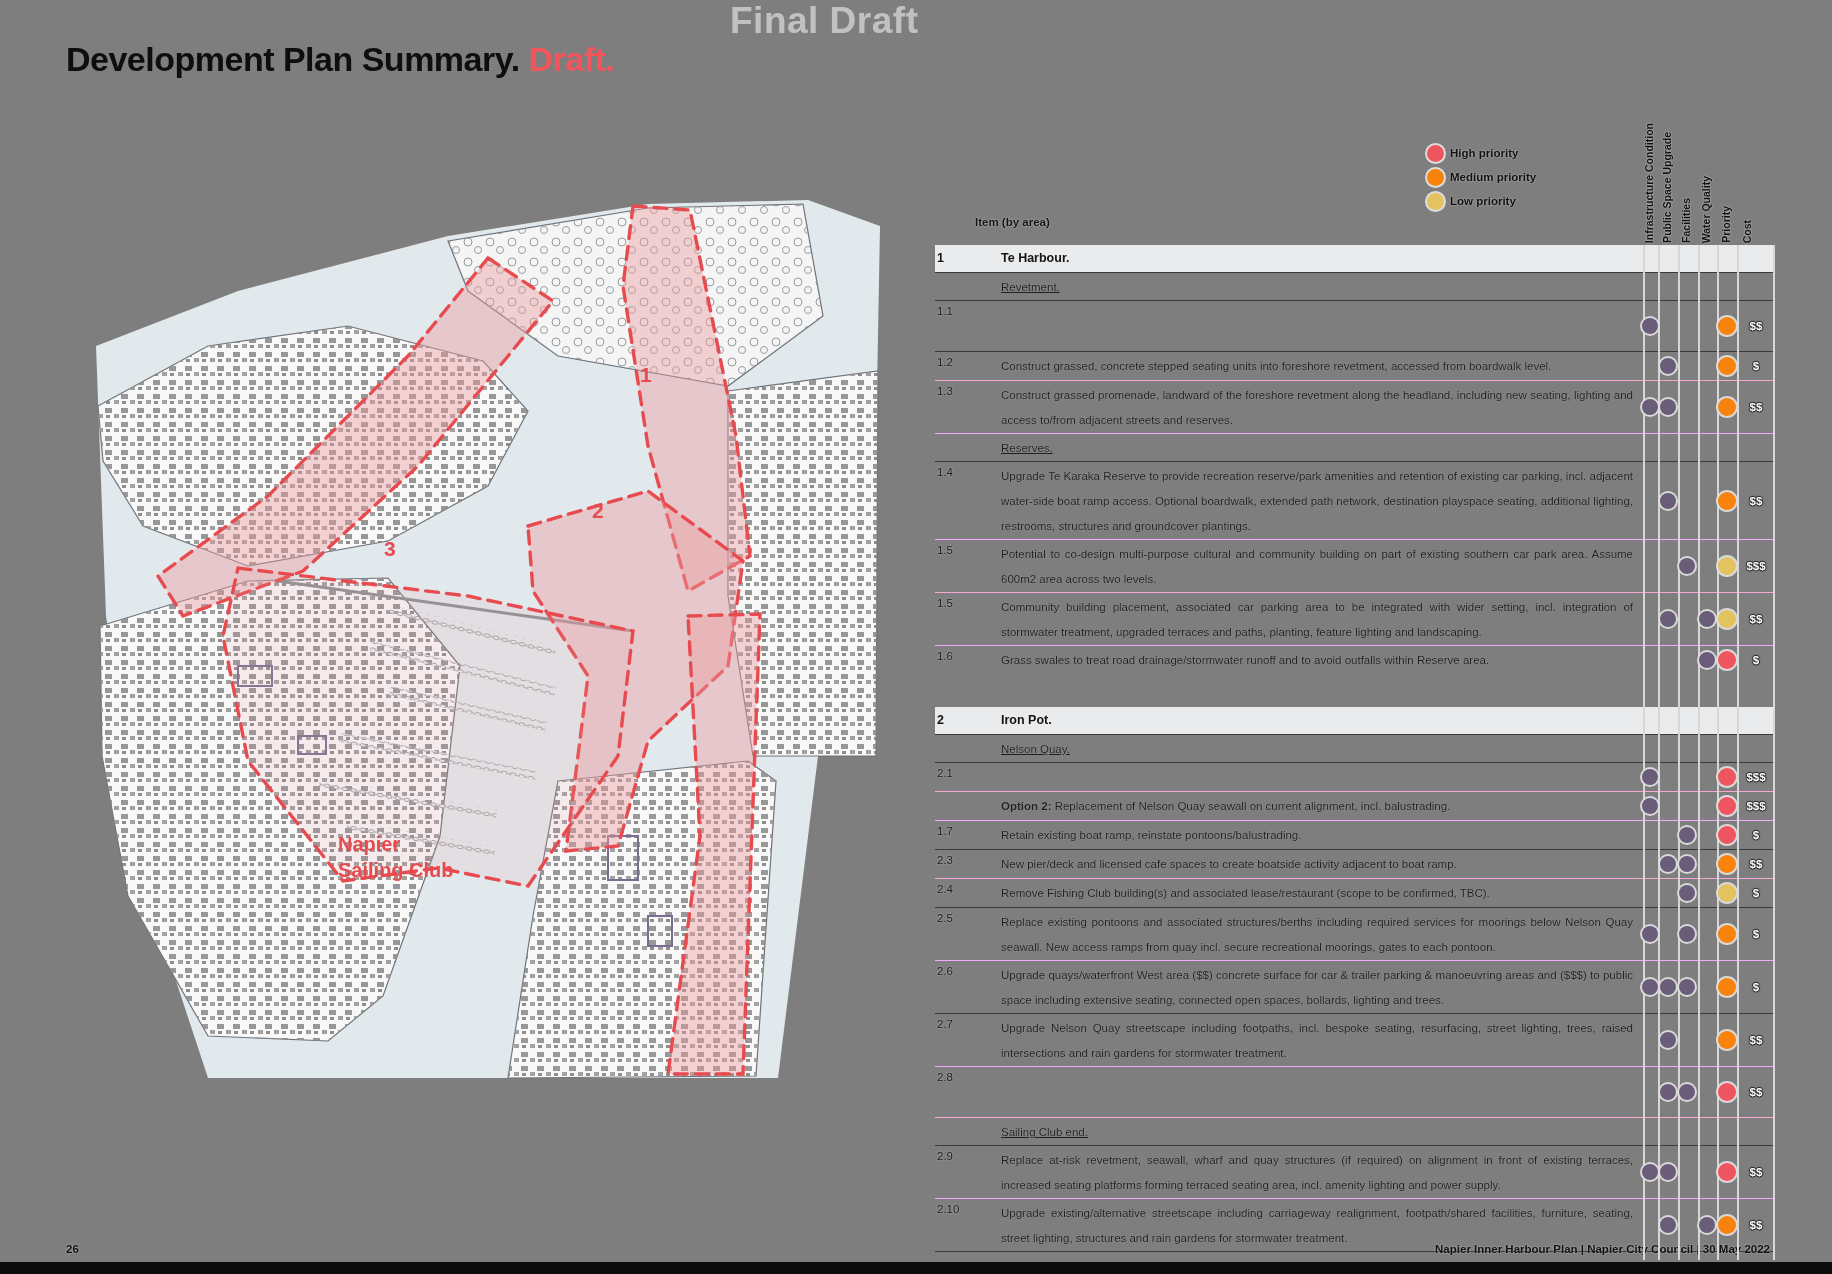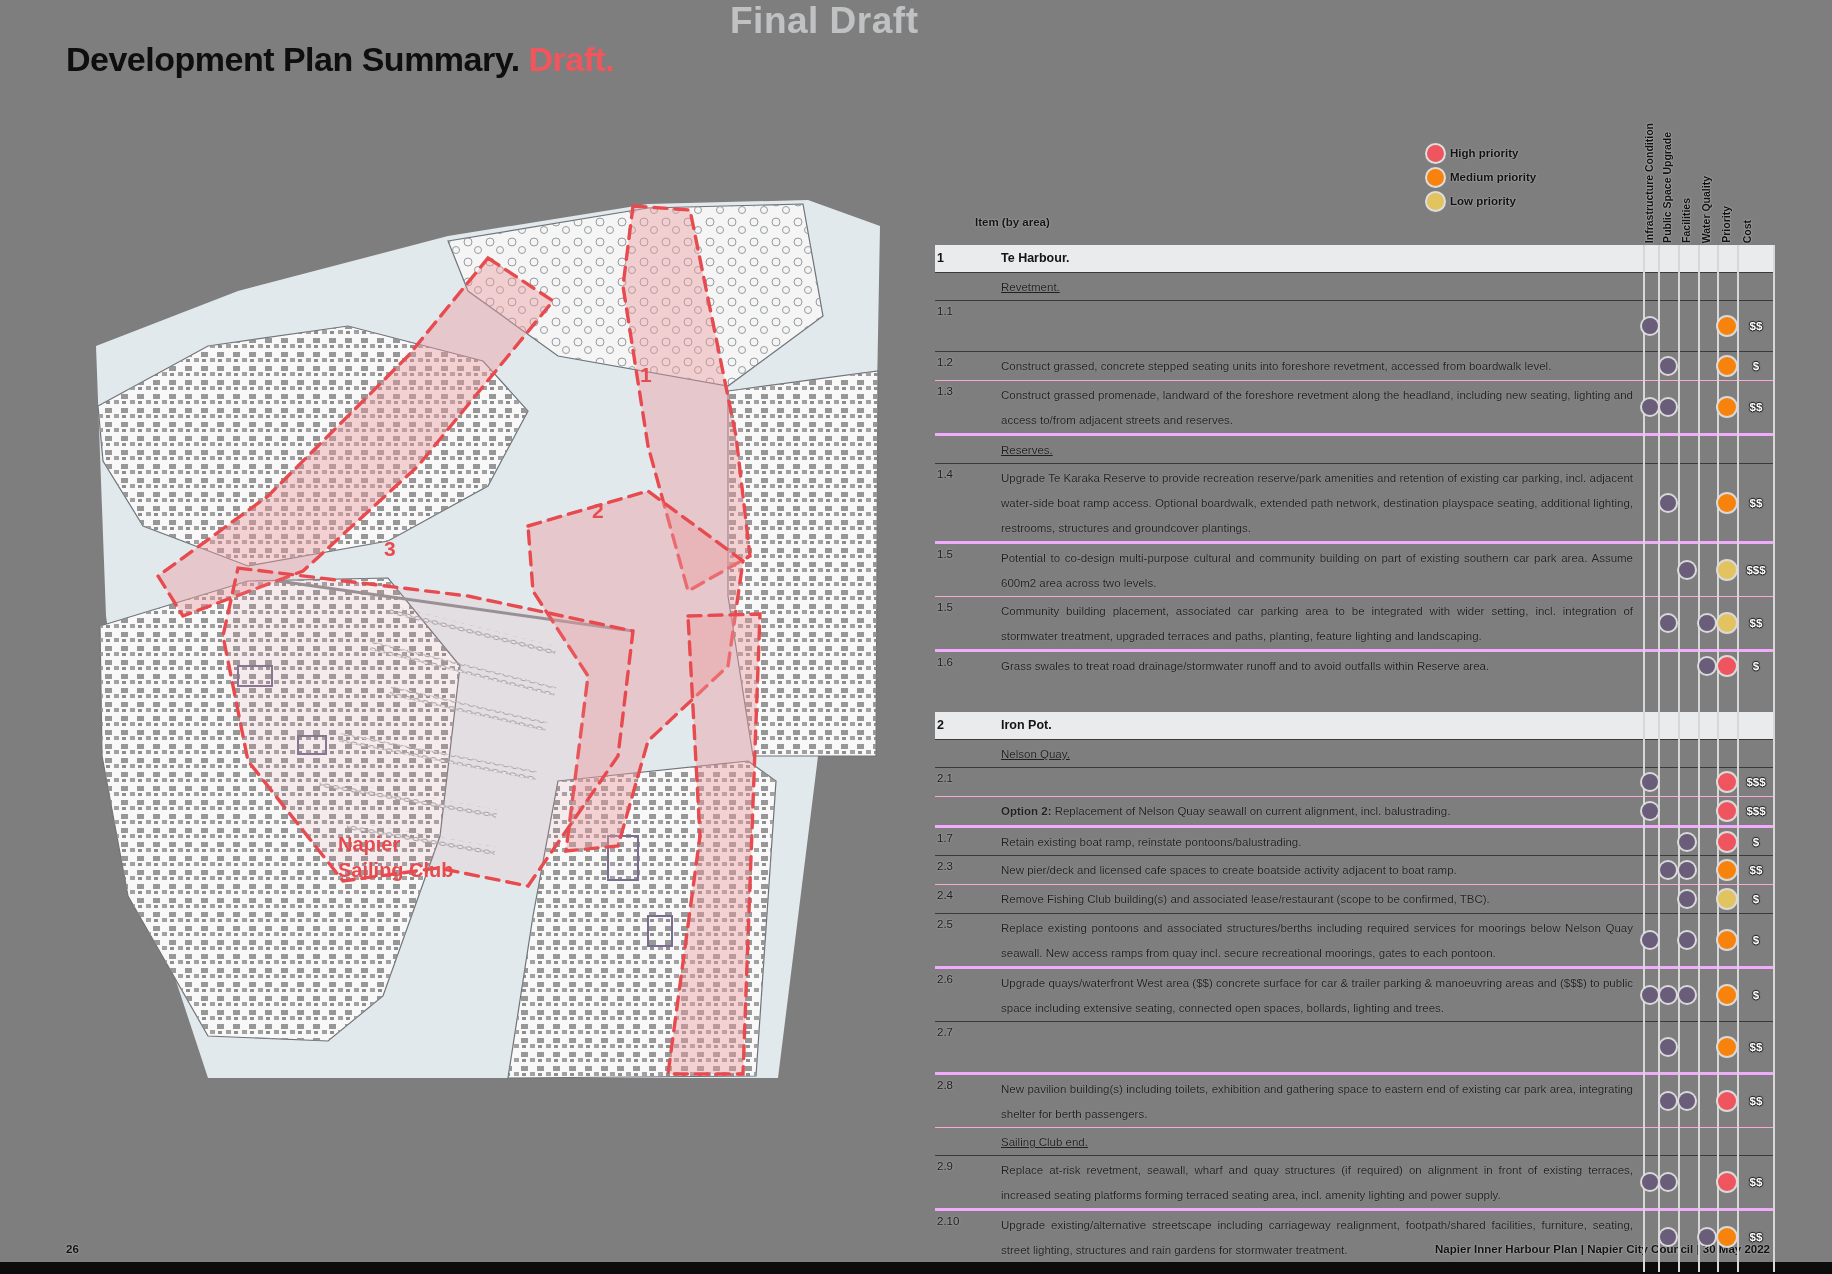--- a/index.html
+++ b/index.html
@@ -30,21 +30,21 @@
   #table{position:absolute;left:935px;top:245px;width:840px;padding-bottom:8px;}
   #rows{position:relative;border-bottom:1px solid #3c3c3c;}
   .row{position:relative;width:840px;box-sizing:border-box;}
   .row.band{background:#e9ebec;height:27px;}
   .row.gap{height:33px;}
   .row.sub{min-height:26px;}
   .row.l1{min-height:29px;}
   .row.l2{min-height:51px;}
   .row.l3{min-height:76px;}
   .sep-thin{border-top:1px solid #3a3a3a;}
-  .sep-thick{border-top:3px solid #f0abfc;}
+  .sep-thick{border-top:1px solid #f0abfc;}
   .sep-light{border-top:1px solid #f9a8d4;}
   .num{position:absolute;left:2px;top:4px;font-size:11.5px;color:#1a1a1a;text-shadow:0 0 2px rgba(255,255,255,.5);}
   .band .num{font-weight:bold;font-size:12.5px;color:#141414;top:6px;text-shadow:none;}
   .band .sec-title{position:absolute;left:66px;top:6px;font-size:12.5px;font-weight:bold;color:#141414;}
   .desc{margin-left:66px;width:632px;font-size:11.5px;line-height:25px;color:#202020;text-align:justify;padding-top:2px;text-shadow:0 0 1px rgba(255,255,255,.4);}
   .sub .desc{text-decoration:underline;text-align:left;}
   .dot{position:absolute;width:16px;height:16px;border-radius:50%;top:50%;transform:translateY(-50%);box-shadow:0 0 0 2px rgba(222,222,222,.95);z-index:7;}
   .dot.pri{width:18px;height:18px;}
   .cost{position:absolute;left:802px;width:38px;top:50%;transform:translateY(-50%);text-align:center;font-size:11.5px;font-weight:bold;color:#fdfdfd;z-index:7;
         text-shadow:0 1px 1px #222,0 -1px 1px #222,1px 0 1px #222,-1px 0 1px #222;}
@@ -278,27 +278,27 @@
           <span class="num">2.6</span>
           <div class="desc">Upgrade quays/waterfront West area ($$) concrete surface for car &amp; trailer parking &amp; manoeuvring areas and ($$$) to public space including extensive seating, connected open spaces, bollards, lighting and trees.</div>
           <span class="dot" style="background: rgb(106, 93, 121); left: 707px;"></span>
           <span class="dot" style="background: rgb(106, 93, 121); left: 725px;"></span>
           <span class="dot" style="background: rgb(106, 93, 121); left: 744px;"></span>
           <span class="dot pri" style="background: rgb(248, 131, 12); left: 783px;"></span>
           <span class="cost">$</span>
         </div>
         <div class="row item l2 sep-thin">
           <span class="num">2.7</span>
+          <div class="desc">Upgrade Nelson Quay streetscape including footpaths, incl. bespoke seating, resurfacing, street lighting, trees, raised intersections and rain gardens for stormwater treatment.</div>
           <span class="dot" style="background: rgb(106, 93, 121); left: 725px;"></span>
           <span class="dot pri" style="background: rgb(248, 131, 12); left: 783px;"></span>
           <span class="cost">$$</span>
         </div>
         <div class="row item l2 sep-thick">
           <span class="num">2.8</span>
-          <div class="desc">New pavilion building(s) including toilets, exhibition and gathering space to eastern end of existing car park area, integrating shelter for berth passengers.</div>
           <span class="dot" style="background: rgb(106, 93, 121); left: 725px;"></span>
           <span class="dot" style="background: rgb(106, 93, 121); left: 744px;"></span>
           <span class="dot pri" style="background: rgb(239, 85, 94); left: 783px;"></span>
           <span class="cost">$$</span>
         </div>
         <div class="row sub sep-light">
           <div class="desc">Sailing Club end.</div>
         </div>
         <div class="row item l2 sep-thin">
           <span class="num">2.9</span>

